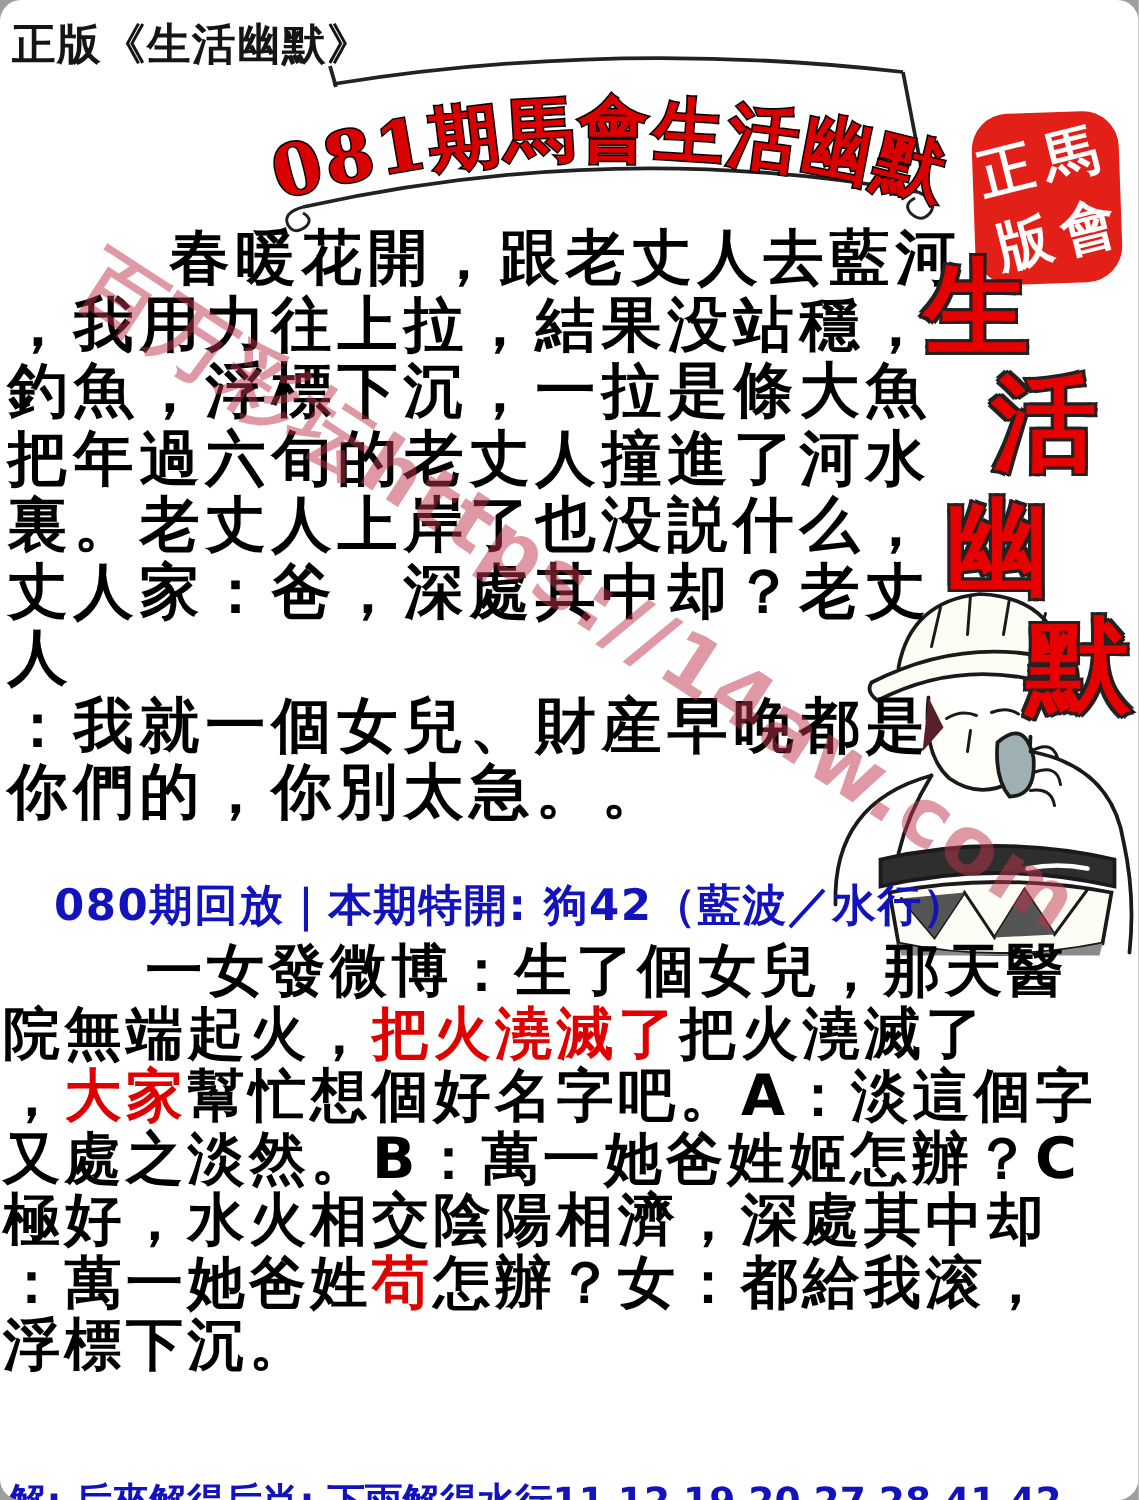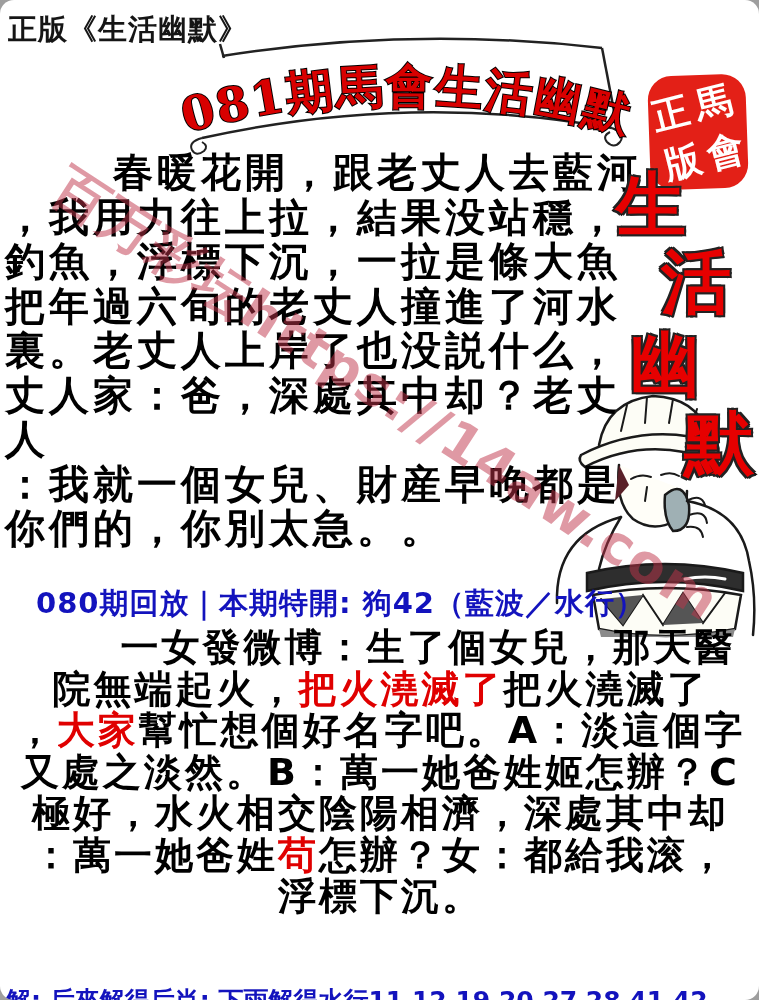--- a/index.html
+++ b/index.html
@@ -41,21 +41,20 @@
   }
   .story1 .ln.indent{text-indent:2.7em;}
   .replay{
     position:absolute;left:36px;top:584px;z-index:2;
     font-size:29px;font-weight:700;color:#1313bd;letter-spacing:1px;
   }
   .story2{
     position:absolute;left:2px;top:627px;width:757px;z-index:2;
     font-size:38px;line-height:41.5px;font-weight:700;color:#000;
     letter-spacing:3px;
-    text-align:center;
   }
   .story2 .ln.indent{text-indent:2.5em;}
   .red-run{color:#e00000;}
   .solution{
     position:absolute;left:6px;top:926px;width:750px;z-index:2;
     font-size:25px;line-height:30px;font-weight:700;color:#1313bd;
     white-space:pre-wrap;letter-spacing:0px;
   }
   .watermark{
     position:absolute;left:78px;top:152px;z-index:3;pointer-events:none;

